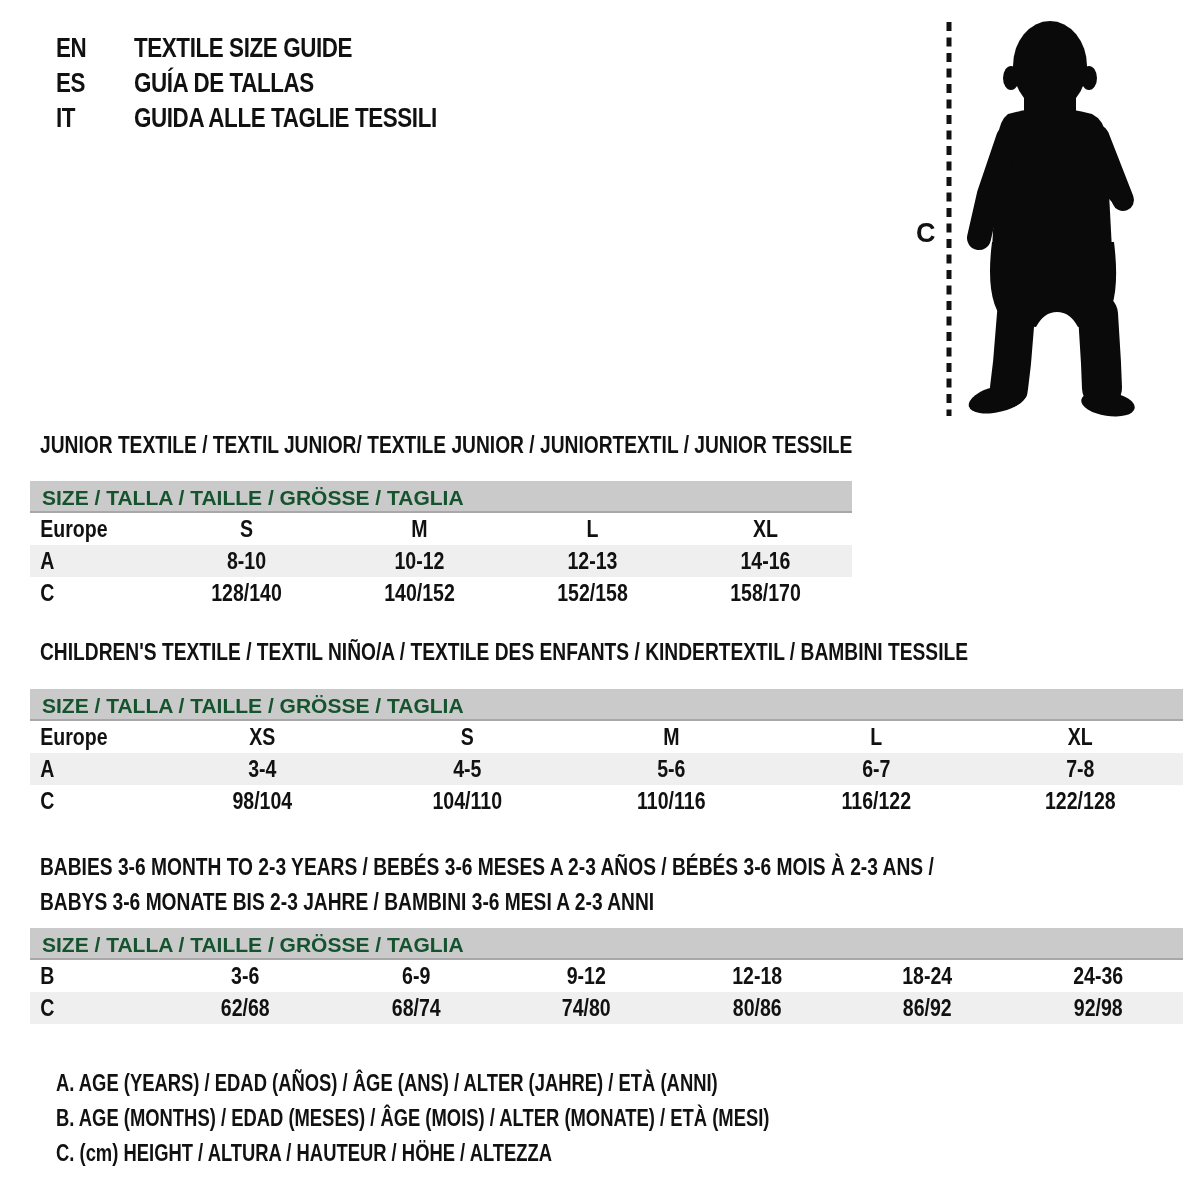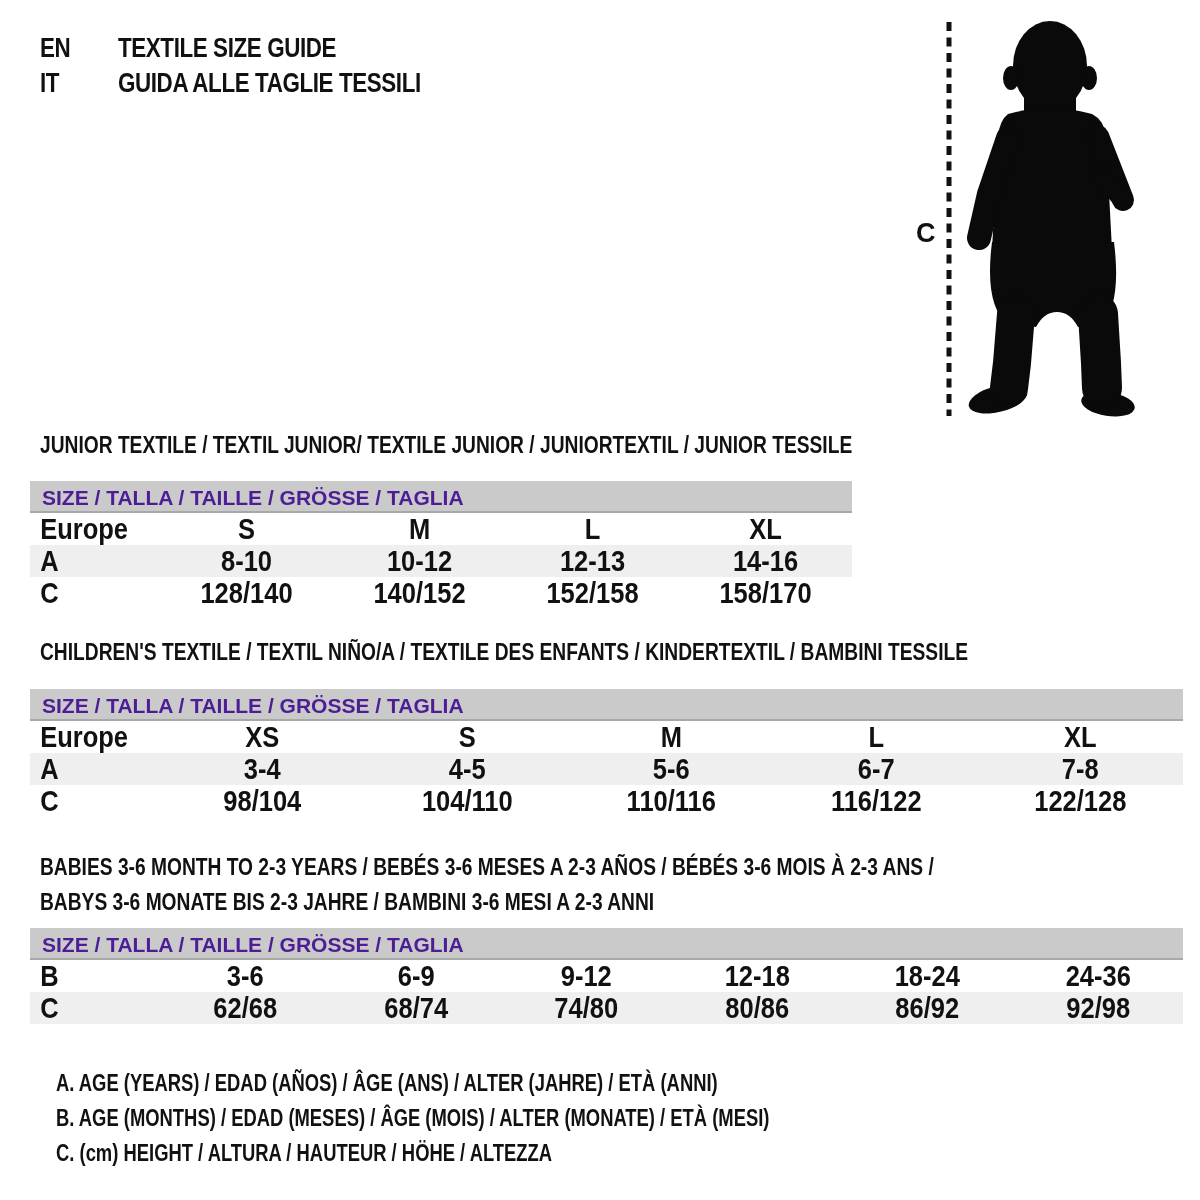--- a/index.html
+++ b/index.html
@@ -2,56 +2,60 @@
 <html><head>
 <meta charset="utf-8">
 <style>
   * { margin:0; padding:0; box-sizing:border-box; }
   html,body { background:#fff; }
   body { font-family:"Liberation Sans", sans-serif; color:#111; }
   .page { position:relative; width:1200px; height:1200px; background:#ffffff; overflow:hidden; }
   .cxb { transform:scaleX(0.80); transform-origin:0 50%; white-space:nowrap; }
 
   
-  .langs { position:absolute; left:40px; top:30px; }
+  .langs { position:absolute; left:56px; top:30px; }
   .lang-row { display:flex; height:35px; line-height:35px; font-weight:bold; font-size:28px; letter-spacing:-0.5px; }
   .lang-code { width:78px; }
   .lang-label { }
 
   
   .measure-line { position:absolute; left:946px; top:20px; width:6px; height:398px; }
   .measure-label { position:absolute; left:916px; top:218px; font-weight:bold; font-size:27px; }
   .figure { position:absolute; left:962px; top:18px; width:180px; height:400px; }
 
   
   .sec-title { position:absolute; left:40px; font-weight:bold; font-size:24px; line-height:24px; transform:scaleX(0.80); transform-origin:0 50%; white-space:nowrap; }
   .sec-title-2l { position:absolute; left:40px; font-weight:bold; font-size:24px; line-height:35px; }
 
   
   .stable { position:absolute; left:30px; }
-  .thead { height:32px; line-height:33px; background:#cacaca; border-bottom:2px solid #a8a8a8; padding-left:12px; font-weight:bold; font-size:21px; color:#4c1d95; }
+  .thead { height:32px; line-height:33px; background:#cacaca; border-bottom:2px solid #a8a8a8; padding-left:12px; font-weight:bold; font-size:21px; color:#14532d; }
   .thead .cxb { transform:scaleX(0.85); }
-  .trow { display:flex; height:32px; line-height:32px; font-weight:bold; font-size:30px; }
+  .trow { display:flex; height:32px; line-height:32px; font-weight:bold; font-size:23px; }
   .trow.shaded { background:#efefef; }
   .tlabel { width:130px; padding-left:12px; text-align:left; transform:scaleX(0.85); transform-origin:0 50%; white-space:nowrap; }
   .tcell { flex:1; text-align:center; transform:scaleX(0.85); transform-origin:50% 50%; white-space:nowrap; }
 
   
   .legend { position:absolute; left:56px; top:1066px; }
   .legend-line { height:35px; line-height:35px; font-weight:bold; font-size:23px; transform:scaleX(0.80); transform-origin:0 50%; white-space:nowrap; }
 </style>
 </head>
 <body>
 
 <div class="page">
 
   <div class="langs">
     <div class="lang-row">
       <span class="lang-code cxb">EN</span>
       <span class="lang-label cxb">TEXTILE SIZE GUIDE</span>
+    </div>
+    <div class="lang-row">
+      <span class="lang-code cxb">ES</span>
+      <span class="lang-label cxb">GUÍA DE TALLAS</span>
     </div>
     <div class="lang-row">
       <span class="lang-code cxb">IT</span>
       <span class="lang-label cxb">GUIDA ALLE TAGLIE TESSILI</span>
     </div>
   </div>
 
   <div class="measure-line">
     <svg width="6" height="398" viewBox="0 0 6 398">
       <line x1="3" y1="2" x2="3" y2="396" stroke="#111" stroke-width="5" stroke-dasharray="9 6.5"></line>

